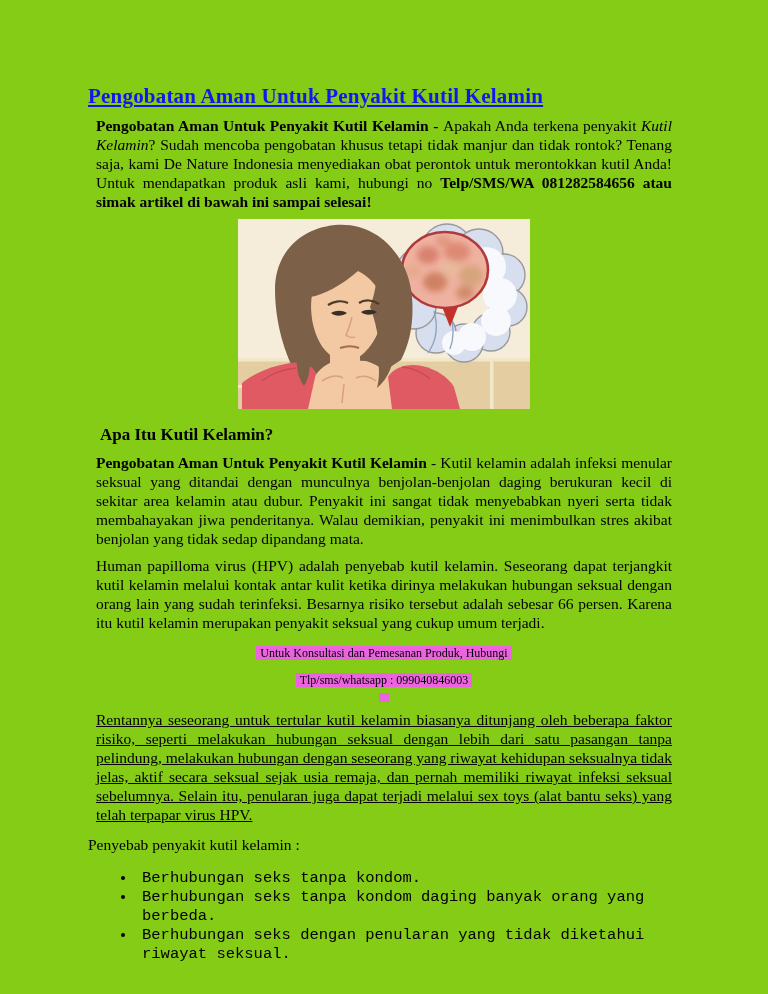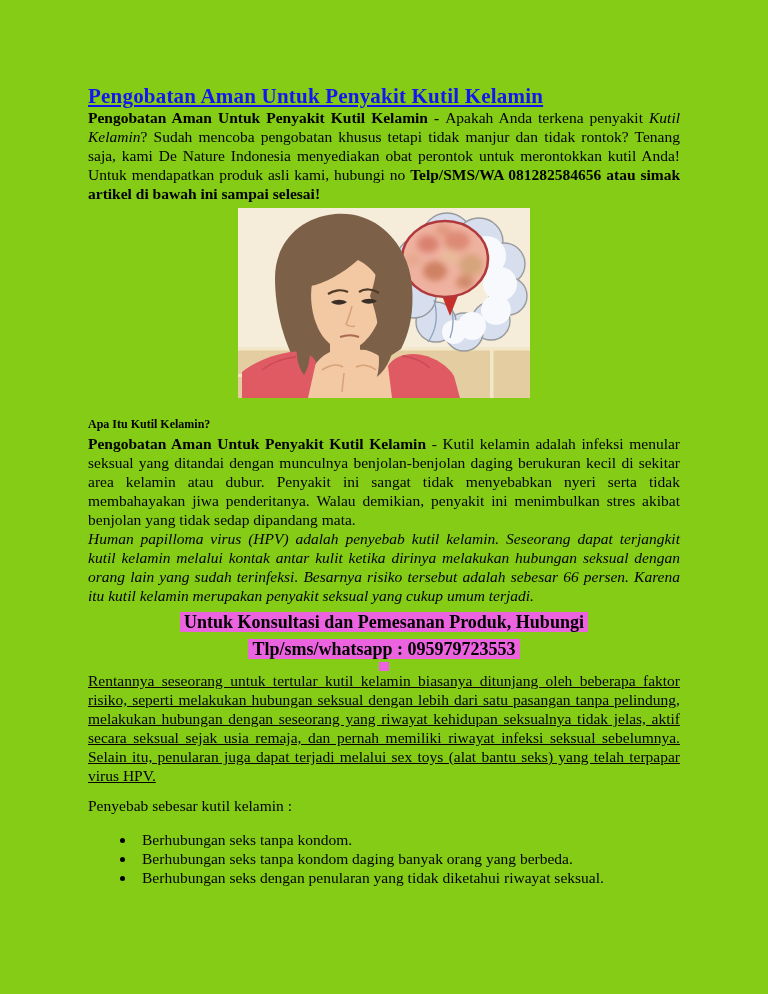--- a/index.html
+++ b/index.html
@@ -7,40 +7,40 @@
     width:768px;height:994px;background:#84cc16;margin:0 auto;
     font-family:"Liberation Serif","DejaVu Serif",serif;color:#000;
     position:relative;overflow:hidden;
   }
   .content{padding:84px 88px 0 88px;}
   .doc-title{
     font-size:21px;line-height:24px;font-weight:bold;
     color:#1515F0;text-decoration:underline;margin:0;
     letter-spacing:.2px;
   }
-  p.body{font-size:15.5px;line-height:19px;text-align:justify;margin:0;}
+  p.body{font-size:15.5px;line-height:19px;text-align:justify;margin:8px;}
   .b{font-weight:bold;}
   .i{font-style:italic;}
   .mt-intro{margin-top:18px;}
   .figure-wrap{width:292px;margin:5px auto 0 auto;}
   .figure-wrap svg{display:block;}
-  h2.section{font-size:12px;line-height:20px;font-weight:bold;margin:16px 0 0 0;}
+  h2.section{font-size:17px;line-height:20px;font-weight:bold;margin:16px 0 0 12px;}
   .mt-def{margin-top:13px;}
-  .mt-hpv{margin-top:9px;font-style:italic;}
+  .mt-hpv{margin-top:9px;}
   .highlight-block{
     text-align:center;margin-top:4px;
-    font-weight:bold;font-size:18px;line-height:26.5px;
+    font-weight:normal;font-size:12px;line-height:26.5px;
   }
   .hl{background:#EB63DE;padding:0 4px;}
   .hl-tail{width:10px;height:9px;background:#EB63DE;margin:0 auto;}
   .mt-risk{margin-top:8px;text-decoration:underline;}
   p.lead{font-size:15.5px;line-height:19px;margin:11px 0 0 0;text-align:left;}
   ul.causes{
     margin:15px 0 0 0;padding:0 0 0 48px;
-    font-size:15.5px;line-height:19px;
+    font-size:15.5px;line-height:19px;font-family:Liberation Mono, monospace;
   }
   ul.causes li{margin:0;padding-left:6px;}
 </style>
 </head>
 <body>
 
 <div class="page">
   <div class="content">
 
     <h1 class="doc-title">Pengobatan Aman Untuk Penyakit Kutil Kelamin</h1>
@@ -147,27 +147,27 @@
     </div>
 
     <h2 class="section">Apa Itu Kutil Kelamin?</h2>
 
     <p class="body mt-def"><span class="b">Pengobatan Aman Untuk Penyakit Kutil Kelamin</span><span> - Kutil kelamin adalah infeksi menular seksual yang ditandai dengan munculnya benjolan-benjolan daging berukuran kecil di sekitar area kelamin atau dubur. Penyakit ini sangat tidak menyebabkan nyeri serta tidak membahayakan jiwa penderitanya. Walau demikian, penyakit ini menimbulkan stres akibat benjolan yang tidak sedap dipandang mata.</span></p>
 
     <p class="body mt-hpv"><span>Human papilloma virus (HPV) adalah penyebab kutil kelamin. Seseorang dapat terjangkit kutil kelamin melalui kontak antar kulit ketika dirinya melakukan hubungan seksual dengan orang lain yang sudah terinfeksi. Besarnya risiko tersebut adalah sebesar 66 persen. Karena itu kutil kelamin merupakan penyakit seksual yang cukup umum terjadi.</span></p>
 
     <div class="highlight-block">
       <span class="hl">Untuk Konsultasi dan Pemesanan Produk, Hubungi</span><br>
-      <span class="hl">Tlp/sms/whatsapp : 095979723553</span>
+      <span class="hl">Tlp/sms/whatsapp : 099040846003</span>
     </div>
     <div class="hl-tail"></div>
 
     <p class="body mt-risk"><span>Rentannya seseorang untuk tertular kutil kelamin biasanya ditunjang oleh beberapa faktor risiko, seperti melakukan hubungan seksual dengan lebih dari satu pasangan tanpa pelindung, melakukan hubungan dengan seseorang yang riwayat kehidupan seksualnya tidak jelas, aktif secara seksual sejak usia remaja, dan pernah memiliki riwayat infeksi seksual sebelumnya. Selain itu, penularan juga dapat terjadi melalui sex toys (alat bantu seks) yang telah terpapar virus HPV.</span></p>
 
-    <p class="lead">Penyebab sebesar kutil kelamin :</p>
+    <p class="lead">Penyebab penyakit kutil kelamin :</p>
 
     <ul class="causes">
         <li>Berhubungan seks tanpa kondom.</li>
         <li>Berhubungan seks tanpa kondom daging banyak orang yang berbeda.</li>
         <li>Berhubungan seks dengan penularan yang tidak diketahui riwayat seksual.</li>
       </ul>
 
   </div>
 </div>
 

